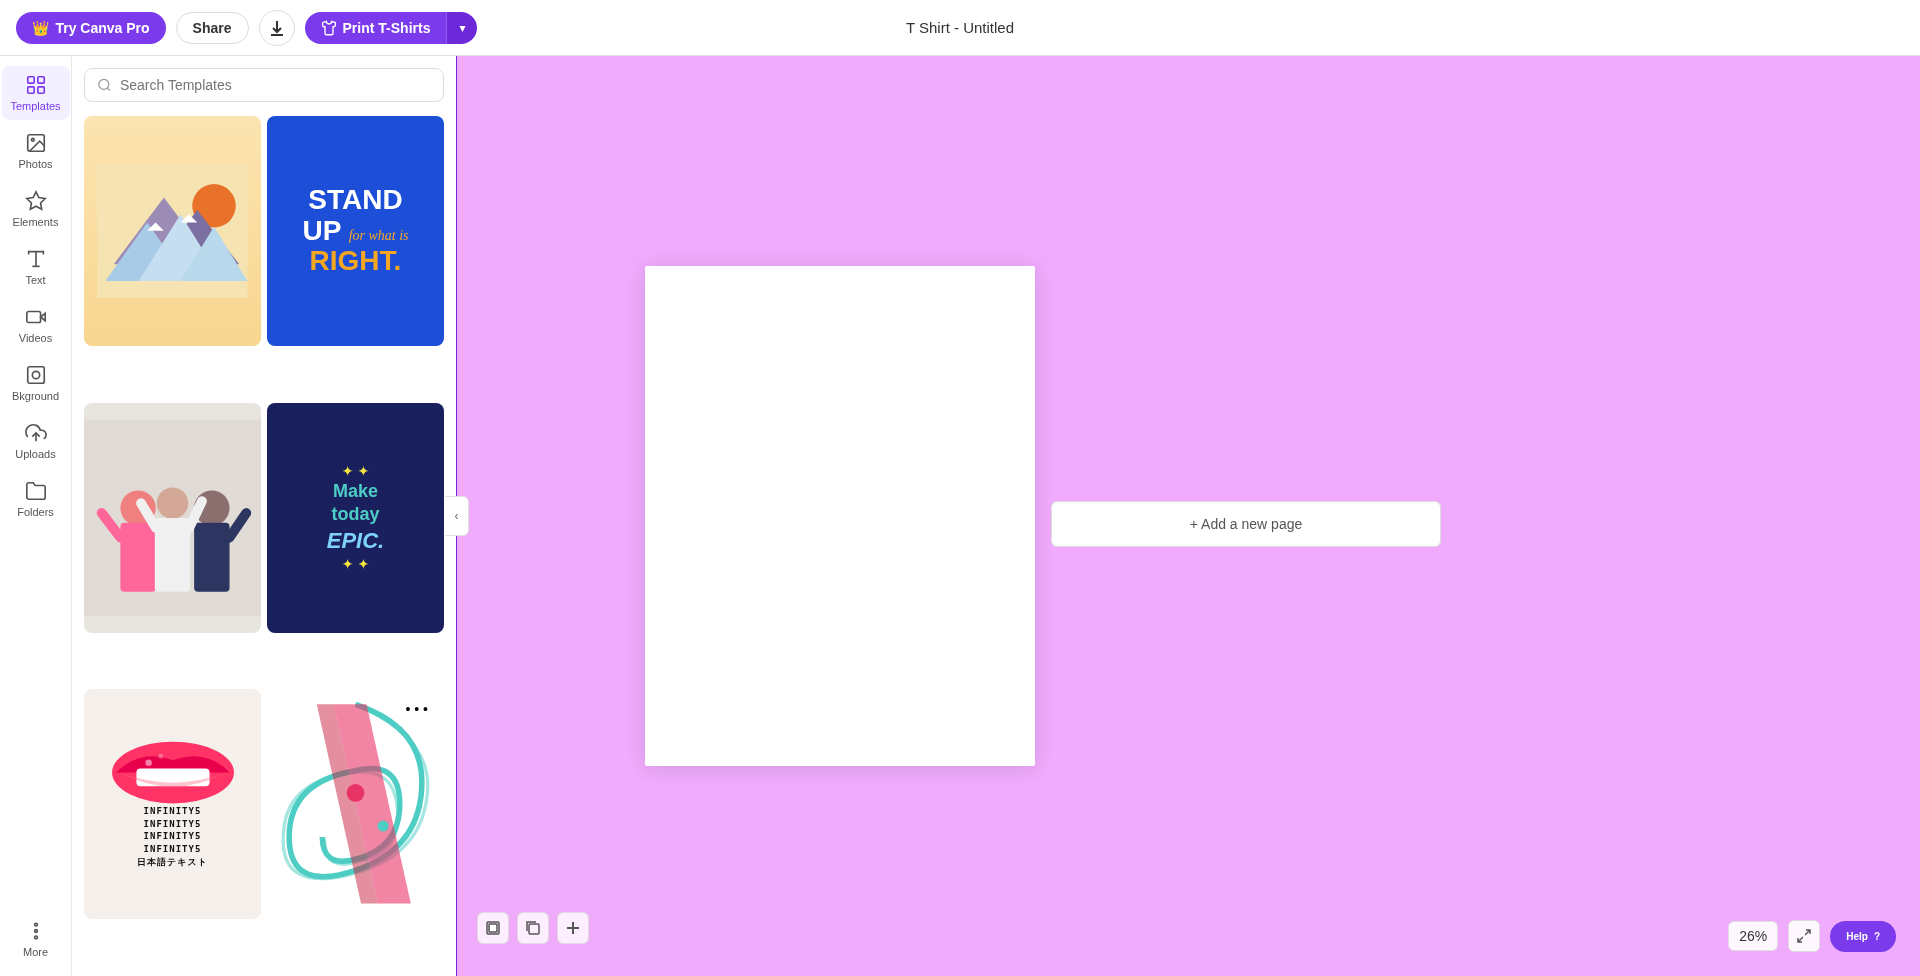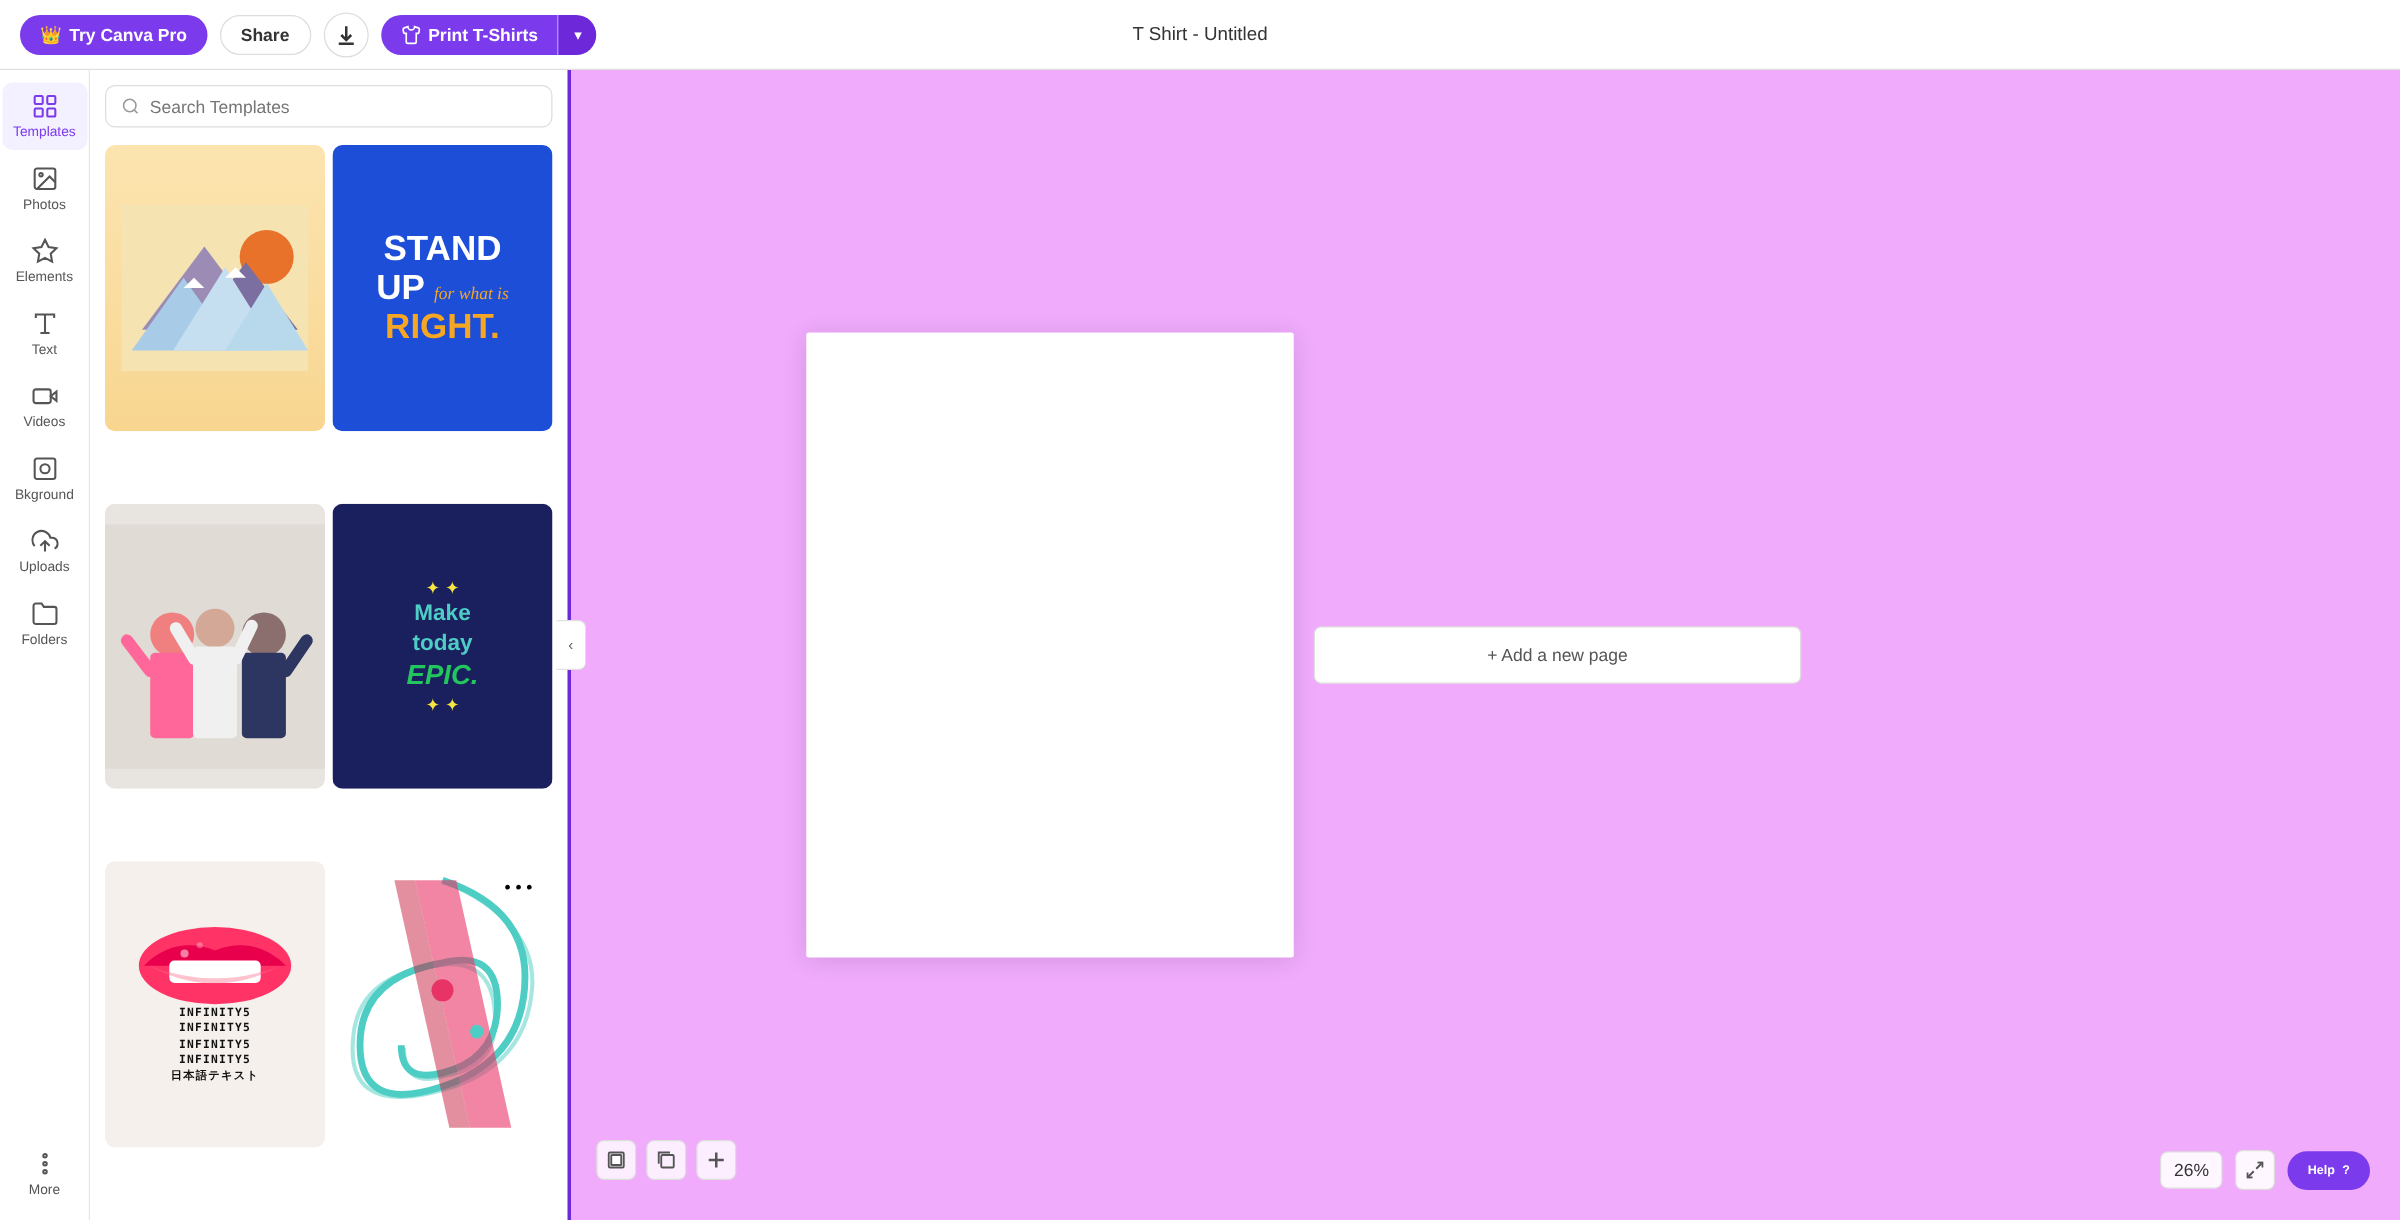--- a/index.html
+++ b/index.html
@@ -58,21 +58,21 @@
       display: flex; flex-direction: column; align-items: center; justify-content: center;
       width: 68px; padding: 8px 4px; gap: 4px; cursor: pointer; border-radius: 8px;
       margin: 2px 0; color: #555;
     }
     .sidebar-item.active { color: #7c3aed; background: #f3f0ff; }
     .sidebar-item svg { width: 22px; height: 22px; }
     .sidebar-label { font-size: 11px; font-weight: 500; text-align: center; }
 
     
     .templates-panel {
-      width: 385px; background: #fff; border-right: 3px solid #6d28d9;
+      width: 385px; background: #fff; border-right: 1px solid #6d28d9;
       display: flex; flex-direction: column; overflow: hidden; flex-shrink: 0;
     }
     .search-bar-container { padding: 12px 12px 8px; }
     .search-bar {
       display: flex; align-items: center; gap: 8px;
       border: 1.5px solid #ddd; border-radius: 8px; padding: 8px 12px;
       width: 100%; background: #fff;
     }
     .search-bar input {
       border: none; outline: none; font-size: 14px; color: #888; width: 100%;
@@ -159,21 +159,21 @@
     }
 
     
     .mountain-svg { width: 85%; }
     .standup-text { color: #fff; text-align: center; font-weight: 900; font-size: 28px; line-height: 1.1; font-family: Impact, sans-serif; }
     .standup-text .orange { color: #f5a623; }
     .standup-text .small { font-size: 14px; font-weight: 400; font-style: italic; color: #f5a623; font-family: 'Georgia', serif; }
     .epic-text { text-align: center; line-height: 1.3; }
     .epic-text .make { color: #4ecdc4; font-size: 18px; font-weight: 700; }
     .epic-text .today { color: #4ecdc4; font-size: 18px; font-weight: 700; }
-    .epic-text .epic { color: #22c55e; font-size: 22px; font-weight: 900; font-style: italic; }
+    .epic-text .epic { color: #7dd3fc; font-size: 22px; font-weight: 900; font-style: italic; }
     .lips-img-area { display: flex; flex-direction: column; align-items: center; }
     .infinity-text { font-size: 9px; font-weight: 900; color: #111; font-family: monospace; letter-spacing: 1px; line-height: 1.4; text-align: center; }
 
     
     .templates-panel-wrapper { position: relative; display: flex; }
   </style>
 </head>
 <body>
 
 <div class="topbar">

